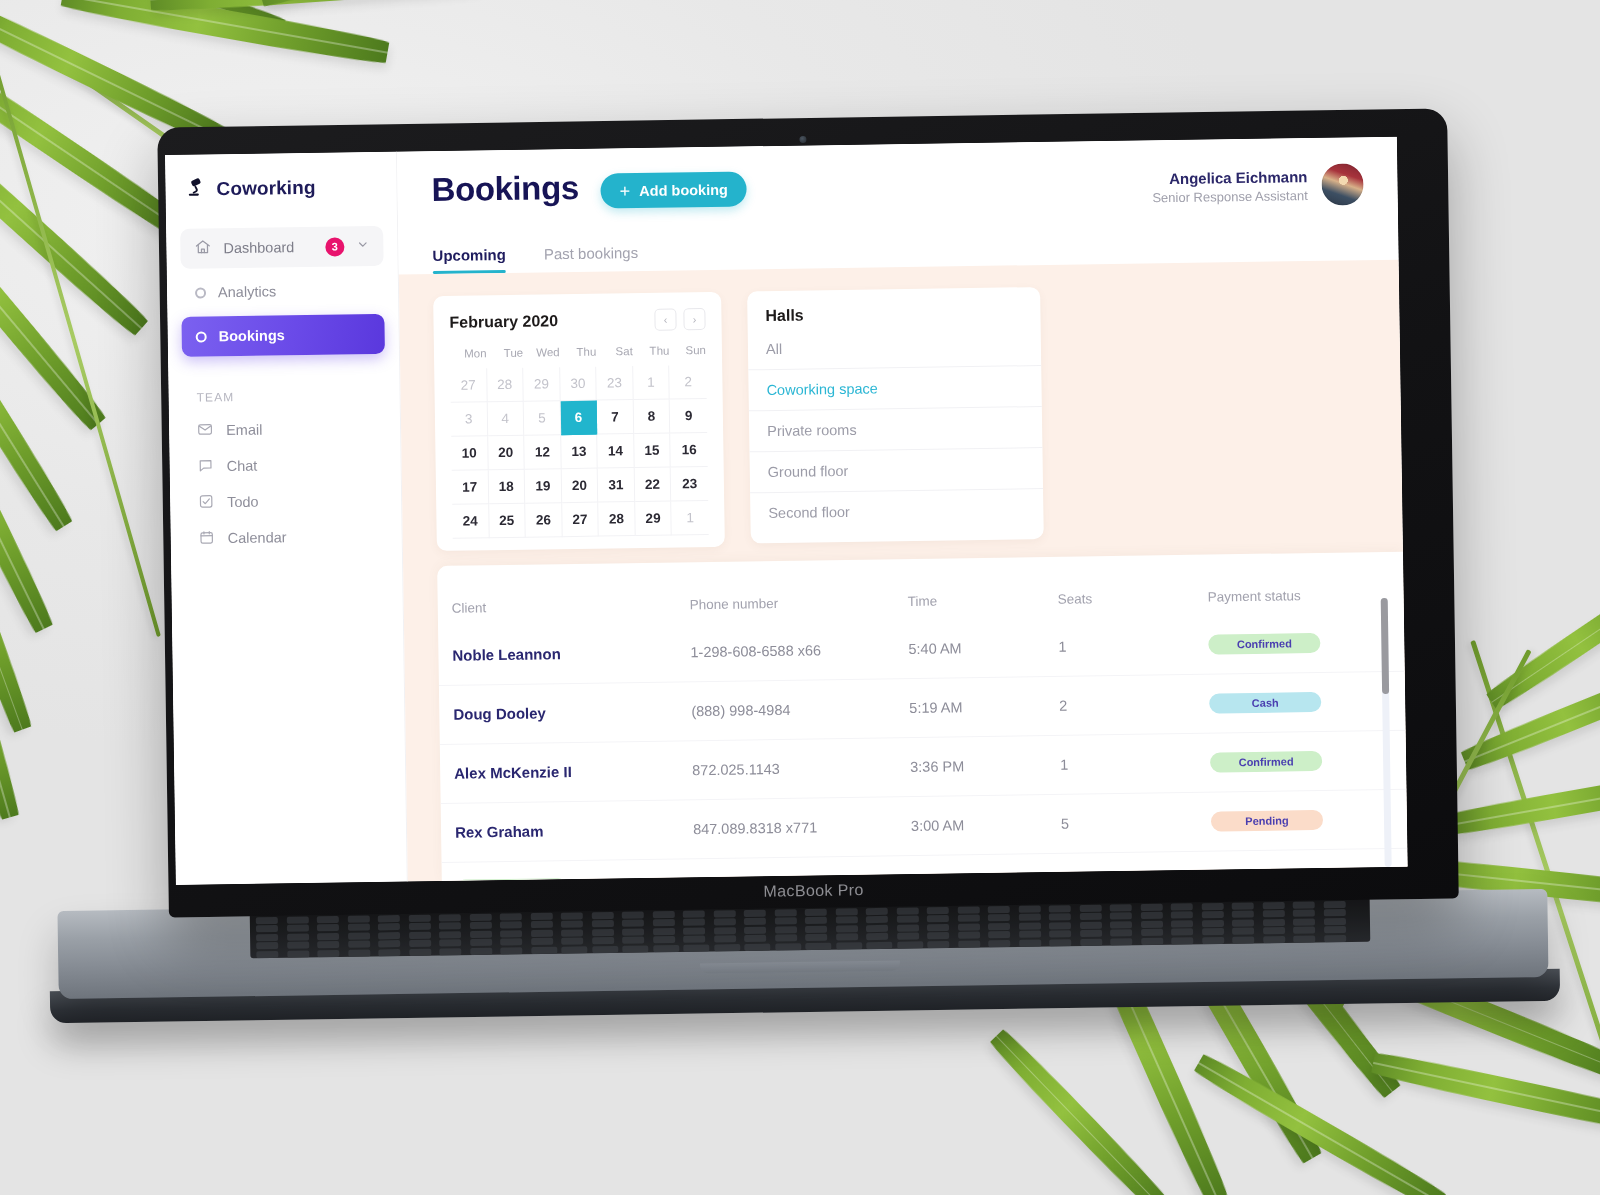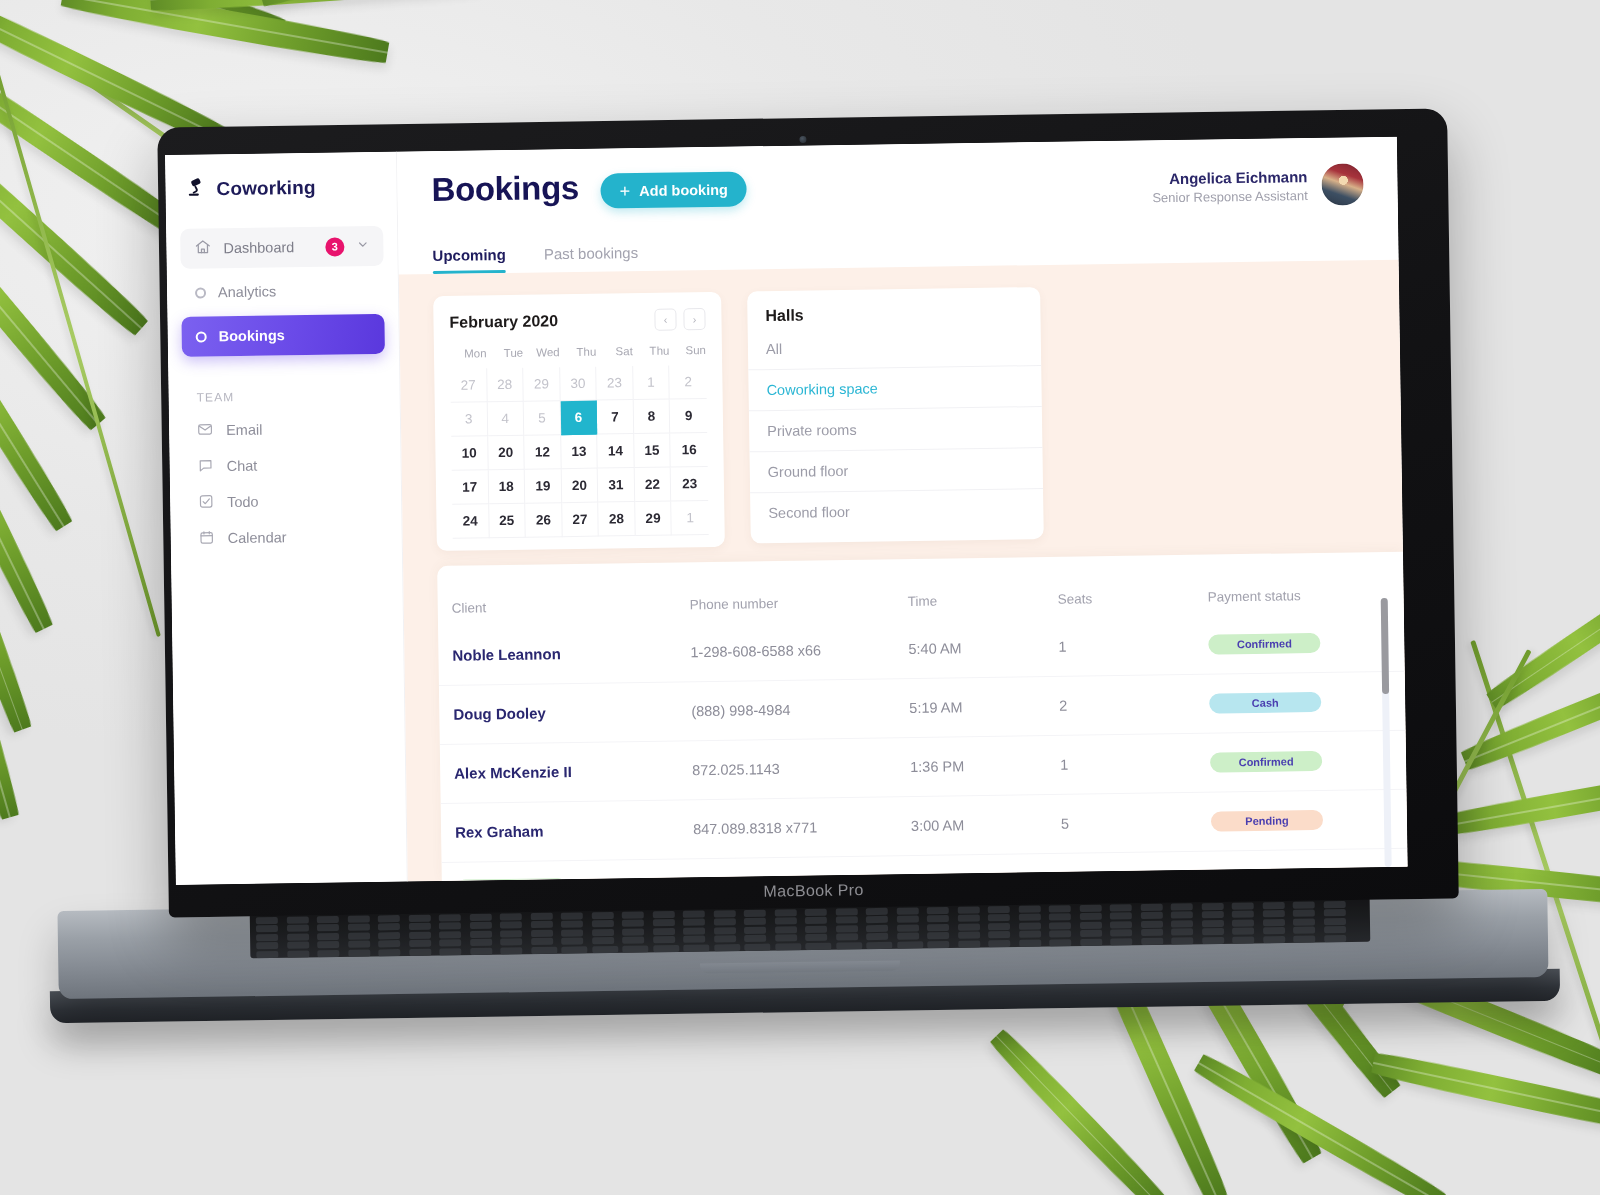--- a/index.html
+++ b/index.html
@@ -693,21 +693,21 @@
                 <div class="tbl-row tbl-body-row">
                   <div class="c c-client"><span class="client-name">Doug Dooley</span></div>
                   <div class="c c-phone"><span class="cell-text">(888) 998-4984</span></div>
                   <div class="c c-time"><span class="cell-text">5:19 AM</span></div>
                   <div class="c c-seats"><span class="cell-text">2</span></div>
                   <div class="c c-status"><span class="status-pill st-cash">Cash</span></div>
                 </div>
                 <div class="tbl-row tbl-body-row">
                   <div class="c c-client"><span class="client-name">Alex McKenzie II</span></div>
                   <div class="c c-phone"><span class="cell-text">872.025.1143</span></div>
-                  <div class="c c-time"><span class="cell-text">1:36 PM</span></div>
+                  <div class="c c-time"><span class="cell-text">3:36 PM</span></div>
                   <div class="c c-seats"><span class="cell-text">1</span></div>
                   <div class="c c-status"><span class="status-pill st-confirmed">Confirmed</span></div>
                 </div>
                 <div class="tbl-row tbl-body-row">
                   <div class="c c-client"><span class="client-name">Rex Graham</span></div>
                   <div class="c c-phone"><span class="cell-text">847.089.8318 x771</span></div>
                   <div class="c c-time"><span class="cell-text">3:00 AM</span></div>
                   <div class="c c-seats"><span class="cell-text">5</span></div>
                   <div class="c c-status"><span class="status-pill st-pending">Pending</span></div>
                 </div>

